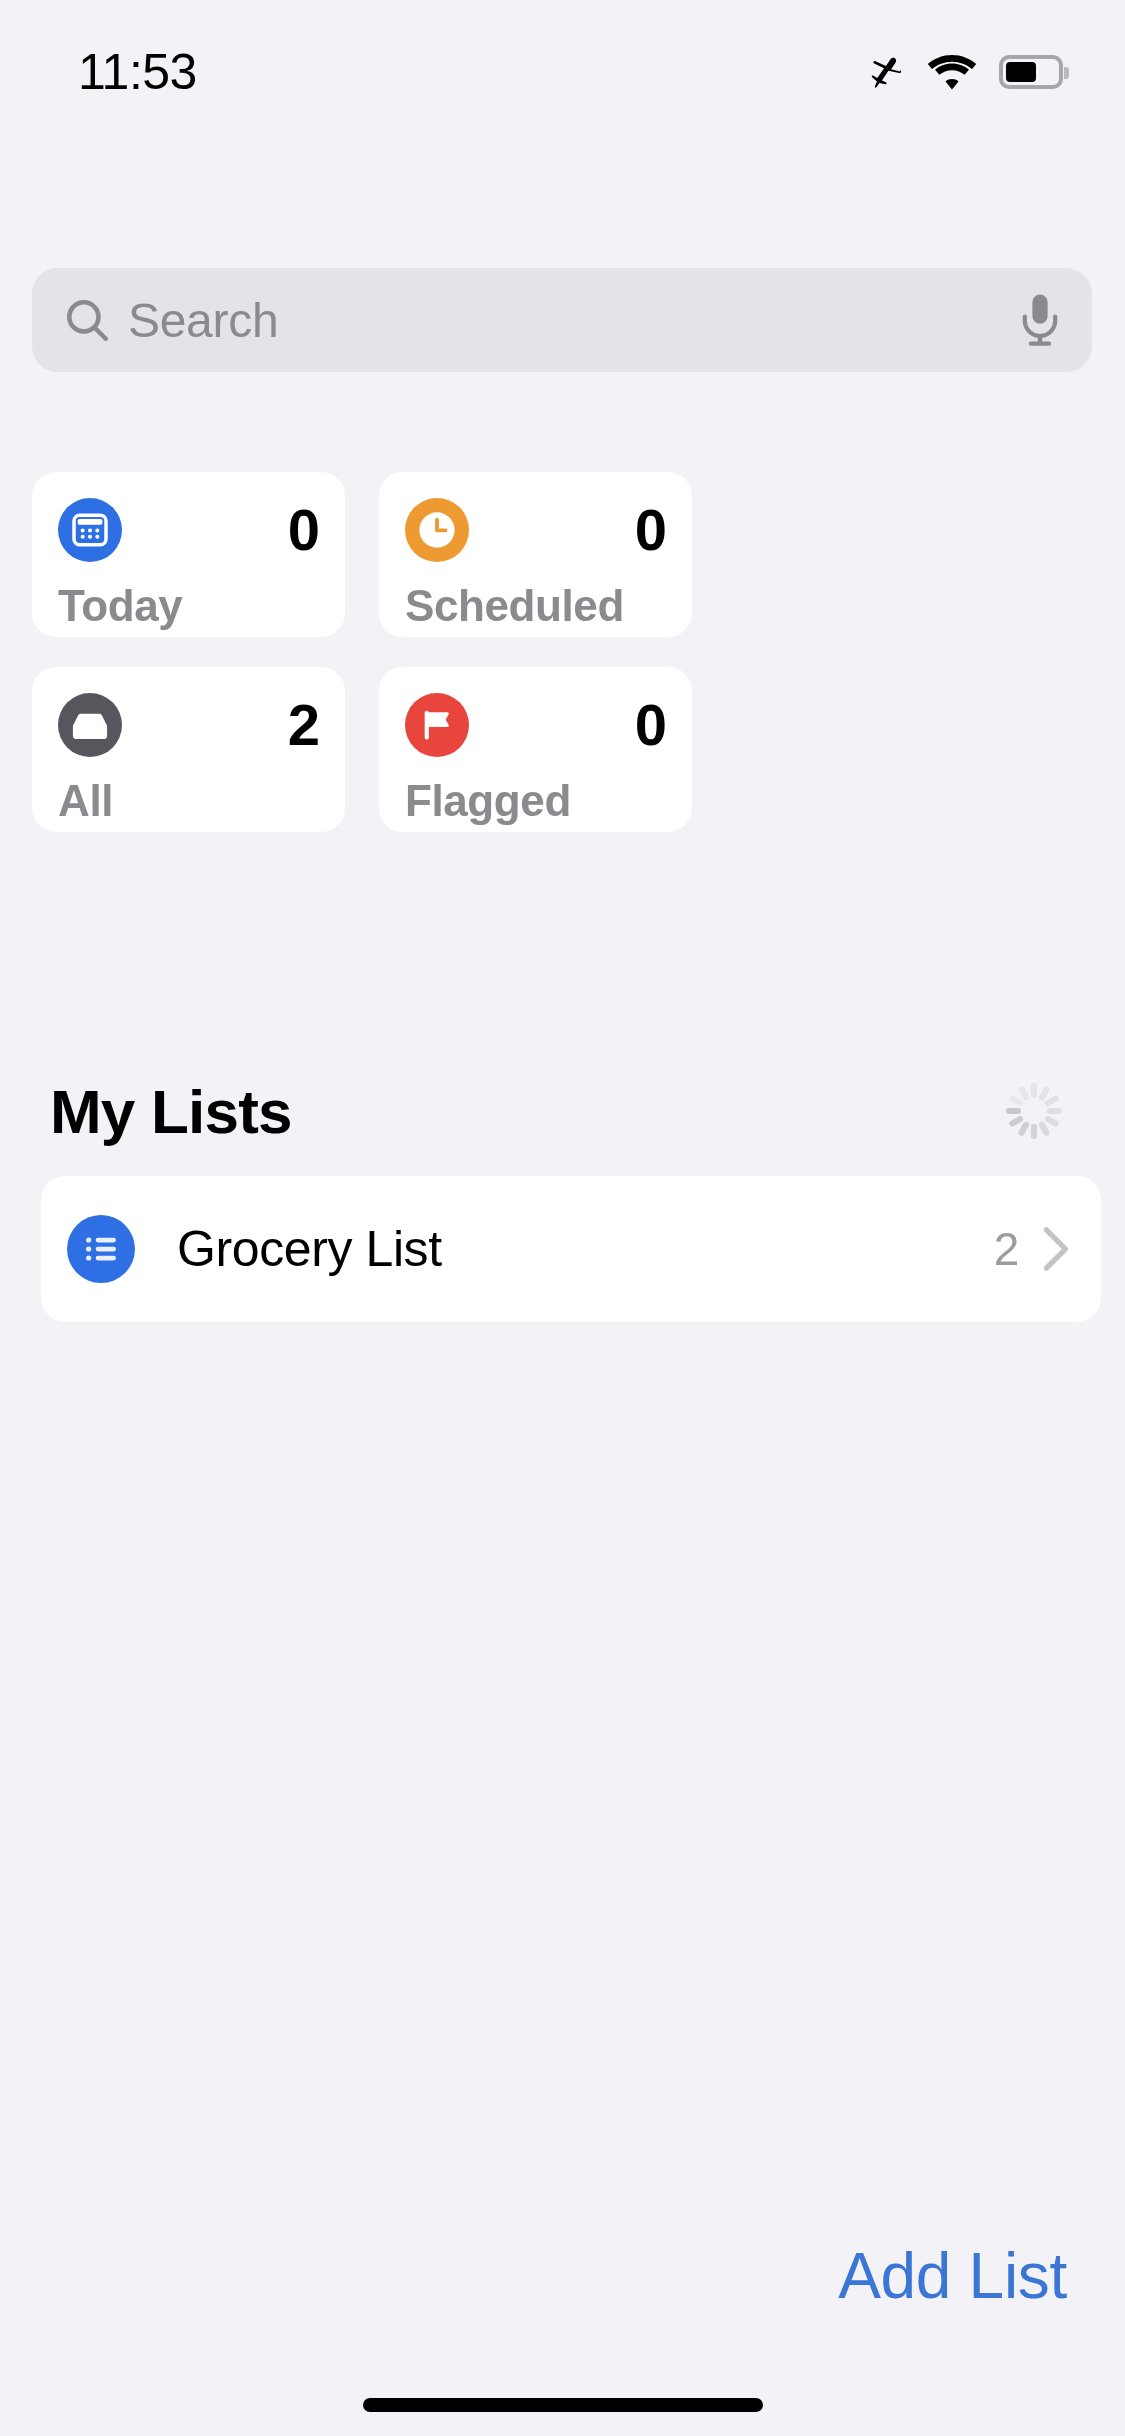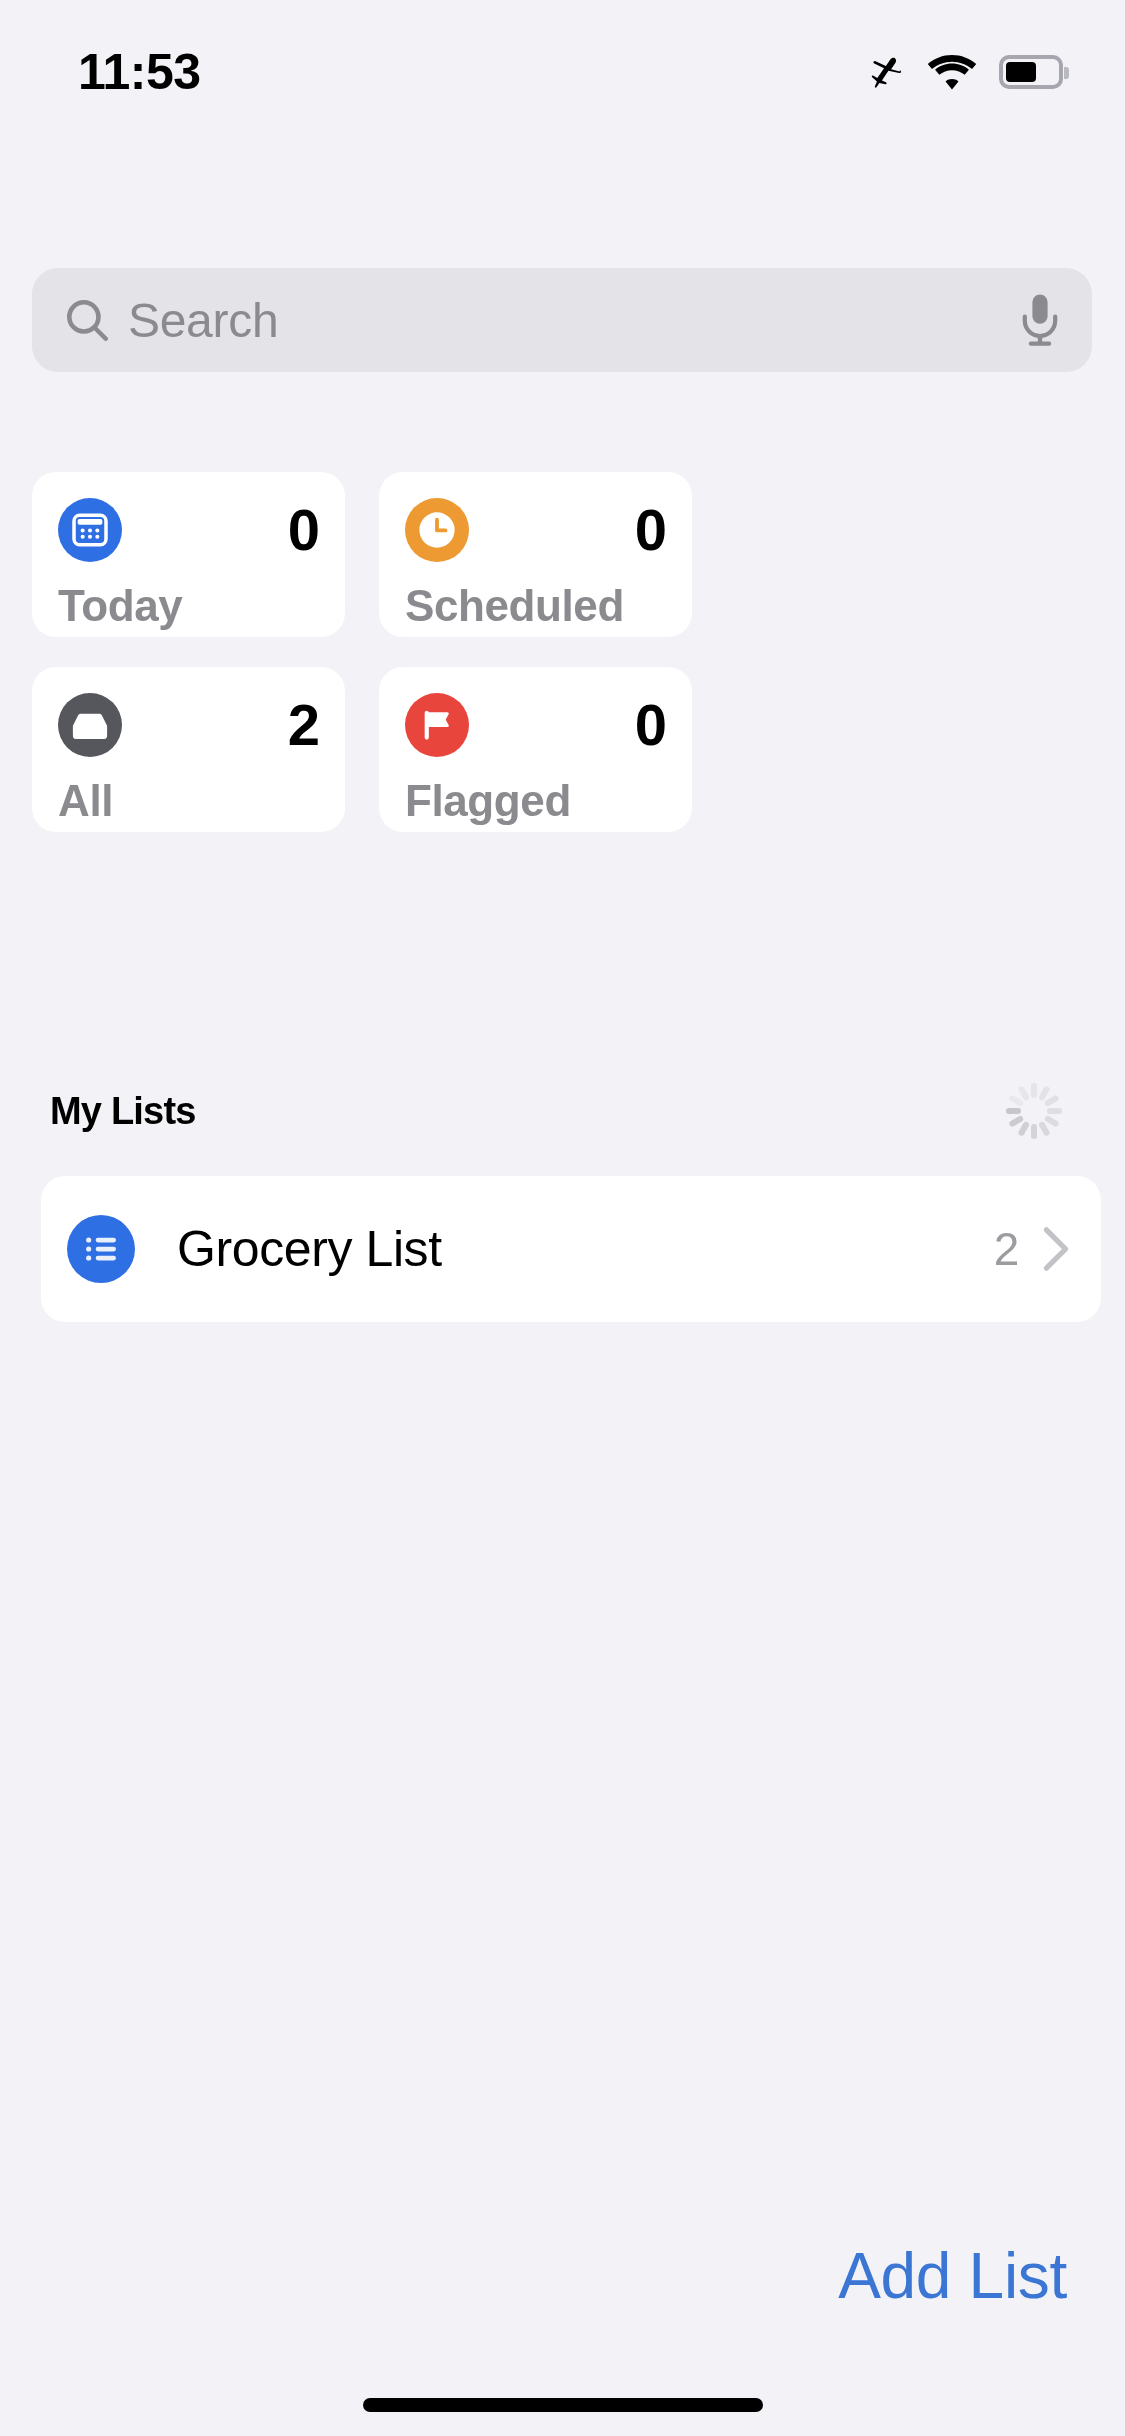--- a/index.html
+++ b/index.html
@@ -17,21 +17,21 @@
   }
 
   
   .status-bar {
     position:absolute; top:0; left:0;
     width:1125px; height:132px;
     display:flex; align-items:center; justify-content:space-between;
     padding:0 56px 0 78px;
   }
   .status-time {
-    font-size:50px; font-weight:700; color:#000;
+    font-size:50px; font-weight:400; color:#000;
     letter-spacing:-0.5px; margin-top:12px;
   }
   .status-icons {
     display:flex; align-items:center; gap:22px; margin-top:12px;
   }
   .icon-airplane, .icon-wifi { display:block; }
 
   .battery {
     position:relative; width:70px; height:34px;
   }
@@ -117,21 +117,21 @@
     letter-spacing:-0.4px; line-height:1;
   }
 
   
   .section-header {
     position:absolute; top:1068px; left:50px;
     width:1025px; height:86px;
     display:flex; align-items:center; justify-content:space-between;
   }
   .section-title {
-    font-size:38px; font-weight:700; color:#000;
+    font-size:62px; font-weight:700; color:#000;
     letter-spacing:-0.8px;
   }
   .spinner { position:relative; width:58px; height:58px; margin-right:12px; }
   .spinner i {
     position:absolute; left:50%; top:50%;
     width:6px; height:15px;
     margin-left:-3px; margin-top:-28px;
     background:#C6C6CB; border-radius:3px;
     transform-origin:3px 28px;
   }

